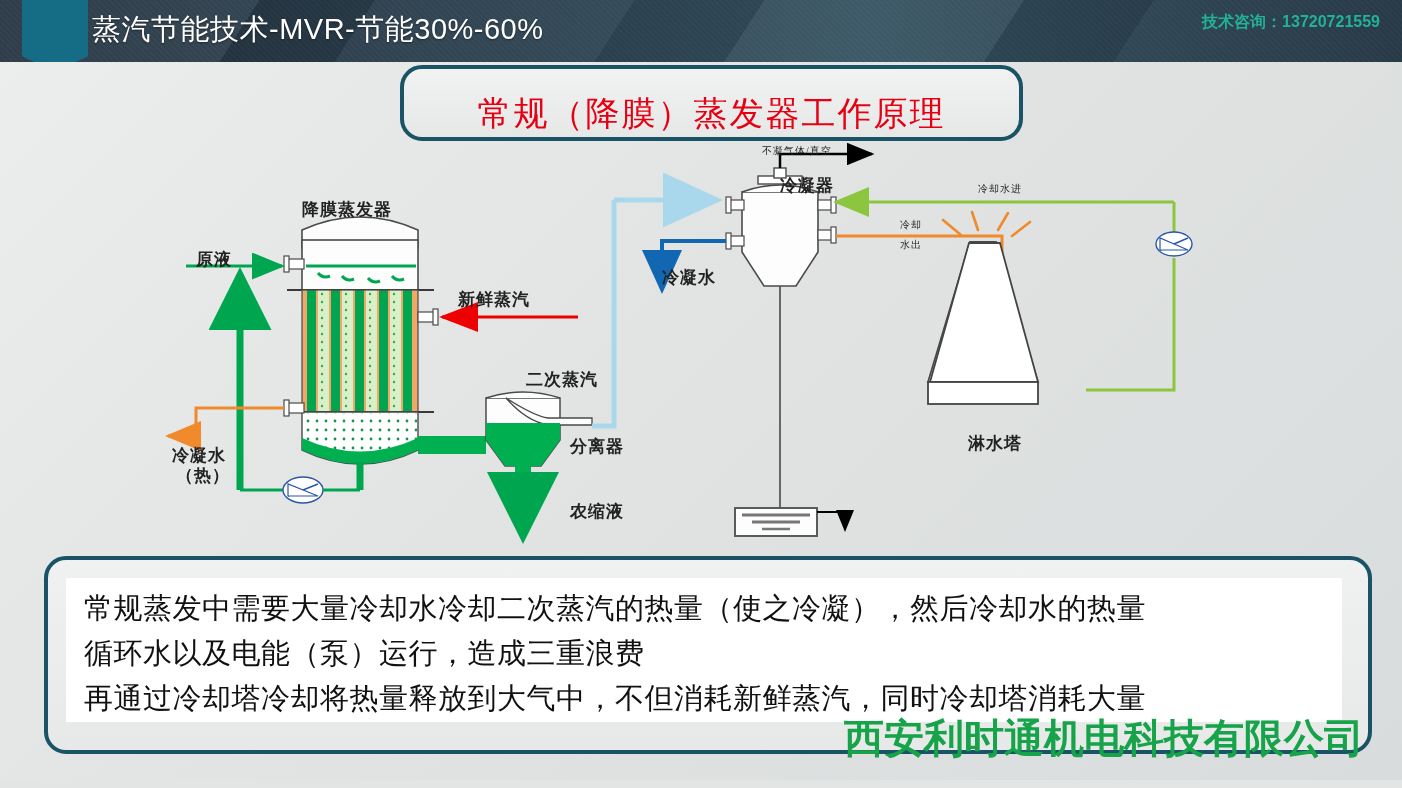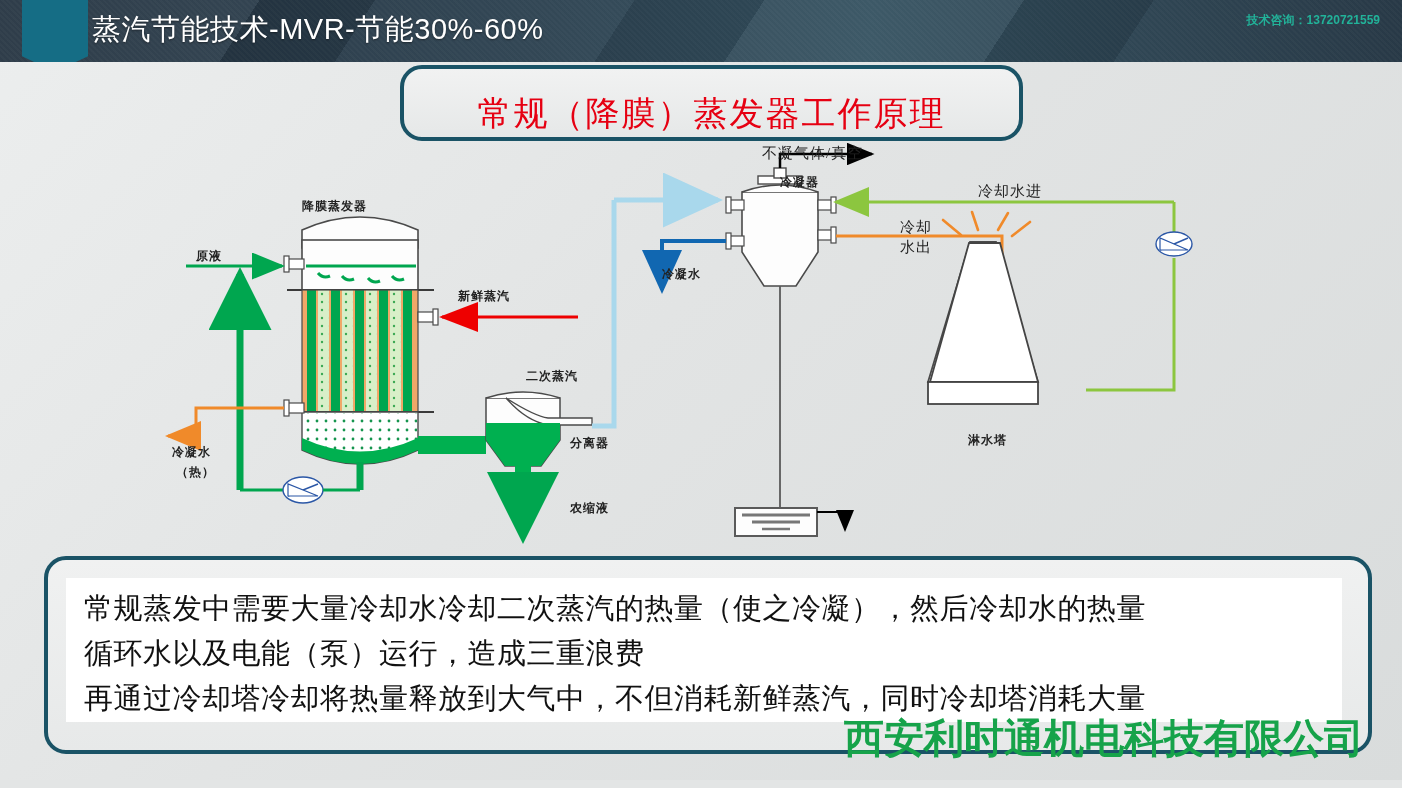--- a/index.html
+++ b/index.html
@@ -16,21 +16,21 @@
     background:
       linear-gradient(123deg, rgba(255,255,255,.055) 0 18%, rgba(0,0,0,.10) 18% 26%, rgba(255,255,255,.03) 26% 44%, rgba(0,0,0,.07) 44% 53%, rgba(255,255,255,.05) 53% 71%, rgba(0,0,0,.09) 71% 80%, rgba(255,255,255,.02) 80% 100%),
       repeating-linear-gradient(45deg, rgba(255,255,255,.022) 0 2px, rgba(0,0,0,0) 2px 4px),
       linear-gradient(90deg,#233240 0%,#2c4150 38%,#33505f 62%,#243543 100%);
     overflow:hidden;}
   .ribbon{position:absolute;left:22px;top:0;width:66px;height:72px;
     background:#156d85;
     clip-path:polygon(0 0,100% 0,100% 78%,50% 100%,0 78%);}
   .hdr-title{position:absolute;left:92px;top:10px;font-size:29px;color:#fff;
     letter-spacing:.5px;text-shadow:0 1px 2px rgba(0,0,0,.45);white-space:nowrap;}
-  .hdr-contact{position:absolute;right:22px;top:12px;font-size:12px;font-weight:bold;
+  .hdr-contact{position:absolute;right:22px;top:12px;font-size:16px;font-weight:bold;
     color:#22b299;white-space:nowrap;}
 
   
   .title-pill{position:absolute;left:400px;top:65px;width:615px;height:68px;
     border:4px solid #1a5366;border-radius:22px;
     background:linear-gradient(180deg,#f1f2f2 0%,#e6e8e8 100%);
     display:flex;align-items:flex-end;justify-content:center;}
   .title-pill span{font-family:"Liberation Serif","DejaVu Serif",serif;
     font-size:34px;color:#e60012;letter-spacing:2px;}
 
@@ -43,22 +43,22 @@
   .textbox-inner p{margin:0;font-family:"Liberation Serif","DejaVu Serif",serif;
     font-size:29px;line-height:45px;color:#111;letter-spacing:.5px;}
 
   
   .footer{position:absolute;right:38px;bottom:14px;font-size:40px;color:#16a34a;
     font-family:"Liberation Sans","DejaVu Sans",sans-serif;white-space:nowrap;font-weight:bold;}
 
   
   .diagram{position:absolute;left:0;top:140px;width:1402px;height:410px;}
   .lbl{position:absolute;font-family:"Liberation Serif","DejaVu Serif",serif;
-    font-size:15px;color:#222;white-space:nowrap;letter-spacing:1px;}
-  .lbl.b{font-weight:bold;font-size:12px;}
+    font-size:10px;color:#222;white-space:nowrap;letter-spacing:1px;}
+  .lbl.b{font-weight:bold;font-size:17px;}
   svg{position:absolute;left:0;top:0;}
 </style>
 </head>
 <body>
 
 <div id="slide">
 
   <div class="header">
     <div class="ribbon"></div>
     <div class="hdr-title">蒸汽节能技术-MVR-节能30%-60%</div>

